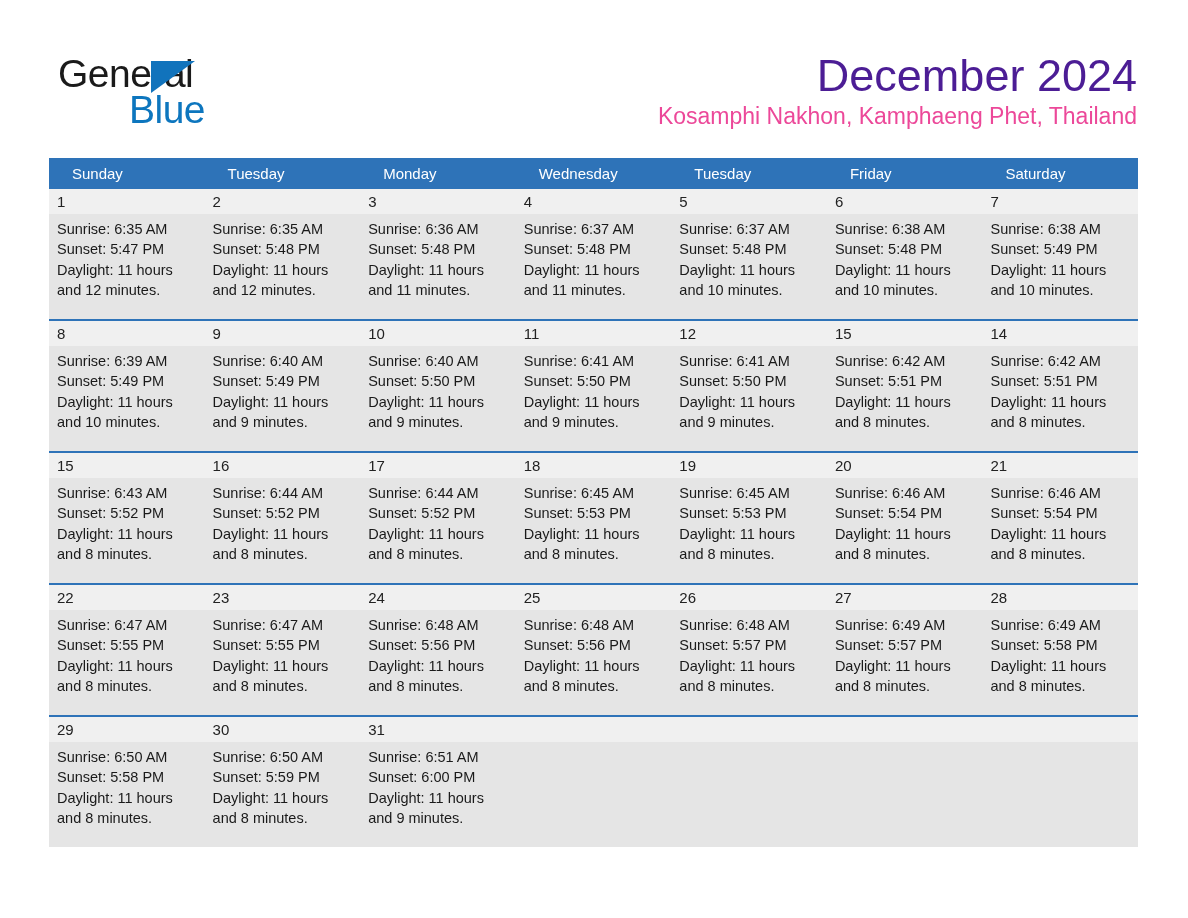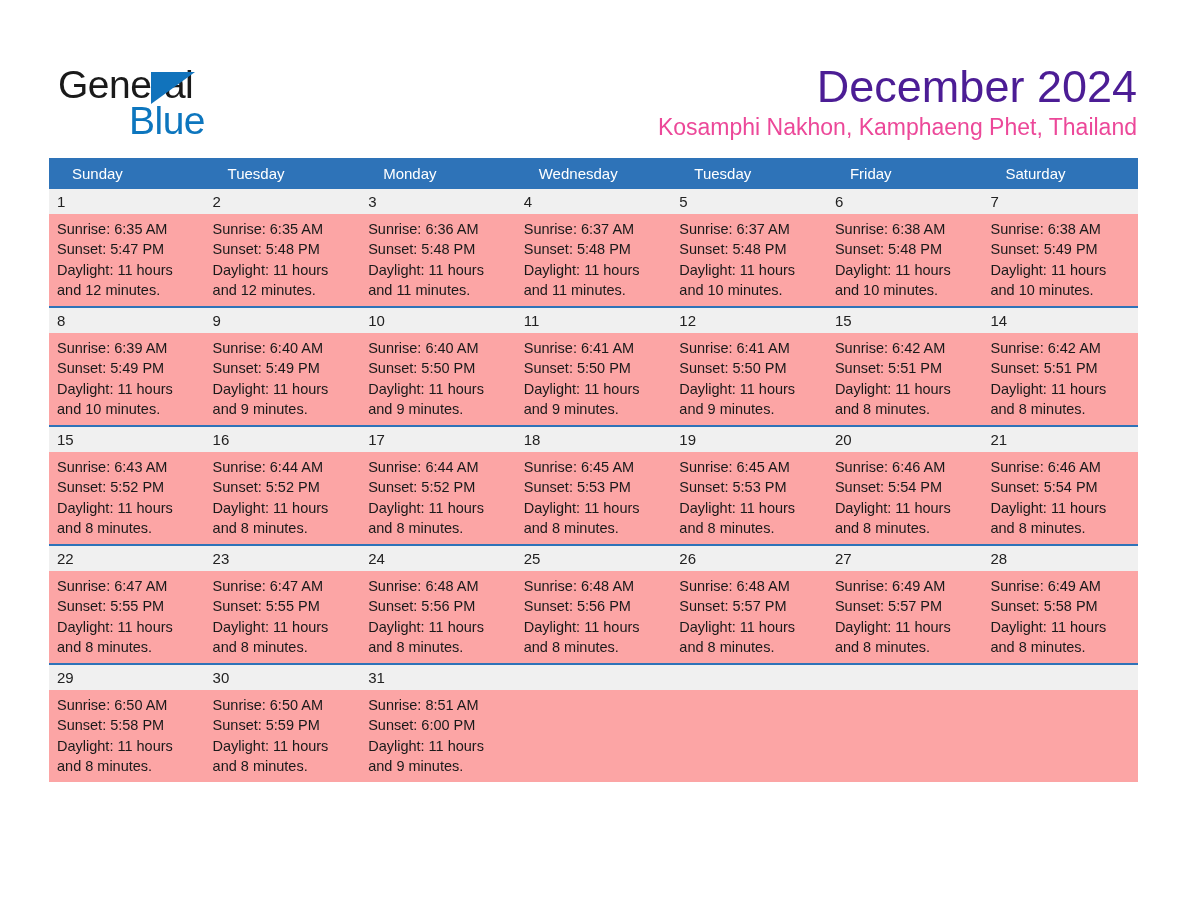--- a/index.html
+++ b/index.html
@@ -18,21 +18,21 @@
     position: relative;
     width: 1188px;
     height: 918px;
     box-sizing: border-box;
   }
 
   
   .header {
     position: absolute;
     left: 0;
-    top: 11px;
+    top: 0;
     width: 1188px;
     height: 152px;
   }
   .logo {
     position: absolute;
     left: 58px;
     top: 52px;
     width: 260px;
     height: 80px;
   }
@@ -125,22 +125,22 @@
   .daynum {
     flex: 1 1 0;
     box-sizing: border-box;
     padding-left: 8px;
     font-size: 15px;
     line-height: 25px;
     color: #222222;
   }
   .detail-row {
     display: flex;
-    height: 92px;
-    background: #fca5a5;
+    height: 105px;
+    background: #e5e5e5;
   }
   .daycell {
     flex: 1 1 0;
     box-sizing: border-box;
     padding: 5px 8px 0 8px;
     font-size: 14.5px;
     line-height: 20.3px;
     color: #1a1a1a;
   }
   .daycell .line {
@@ -420,21 +420,21 @@
           <div class="line">Daylight: 11 hours</div>
           <div class="line">and 8 minutes.</div>
         </div>
         <div class="daycell">
           <div class="line">Sunrise: 6:50 AM</div>
           <div class="line">Sunset: 5:59 PM</div>
           <div class="line">Daylight: 11 hours</div>
           <div class="line">and 8 minutes.</div>
         </div>
         <div class="daycell">
-          <div class="line">Sunrise: 8:51 AM</div>
+          <div class="line">Sunrise: 6:51 AM</div>
           <div class="line">Sunset: 6:00 PM</div>
           <div class="line">Daylight: 11 hours</div>
           <div class="line">and 9 minutes.</div>
         </div>
         <div class="daycell"></div>
         <div class="daycell"></div>
         <div class="daycell"></div>
         <div class="daycell"></div>
       </div>
     </div>

